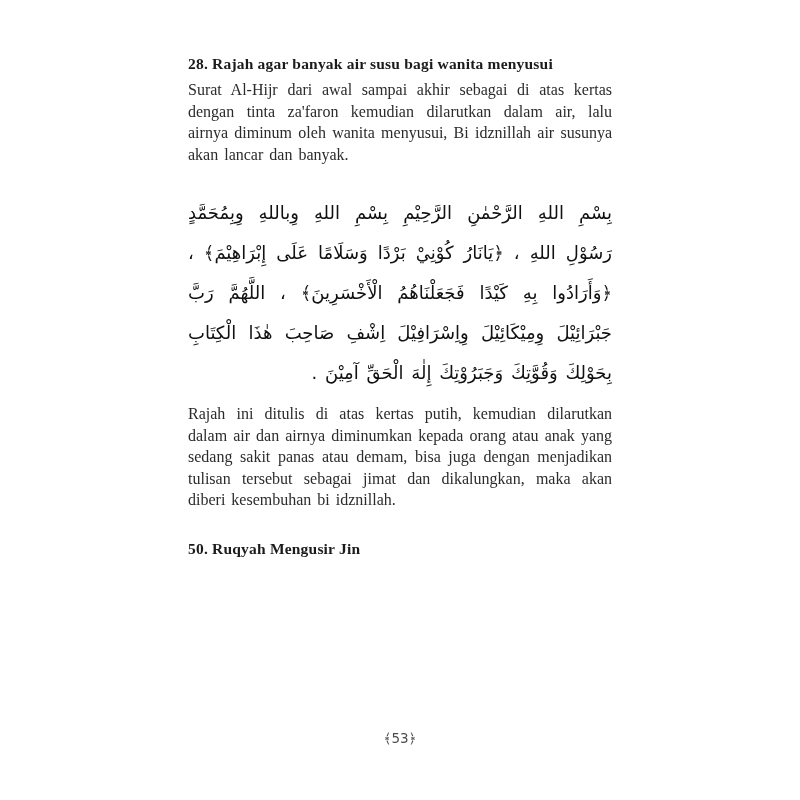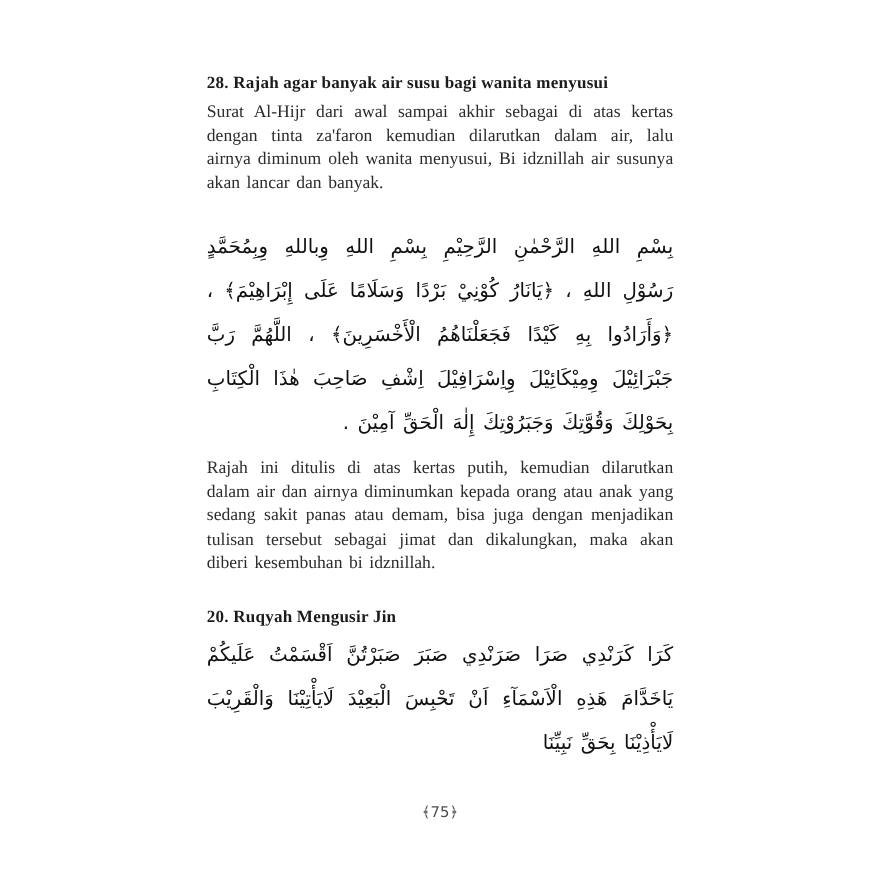--- a/index.html
+++ b/index.html
@@ -16,21 +16,21 @@
     font-family: "Liberation Serif", serif;
   }
   .page {
     position: relative;
     width: 424px;
     margin: 0 auto;
     padding-top: 54px;
     color: #2e2e2e;
   }
   .sec {
-    margin: 12px 0 28px 0;
+    margin: 0 0 28px 0;
   }
   .sec-heading {
     margin: 0 0 6px 0;
     font-size: 15.5px;
     line-height: 19px;
     font-weight: bold;
     color: #1b1b1b;
     letter-spacing: 0.2px;
     text-align: left;
   }
@@ -74,19 +74,18 @@
     <h2 class="sec-heading">28. Rajah agar banyak air susu bagi wanita menyusui</h2>
     <p class="bodytext">Surat Al-Hijr dari awal sampai akhir sebagai di atas kertas dengan tinta za'faron kemudian dilarutkan dalam air, lalu airnya diminum oleh wanita menyusui, Bi idznillah air susunya akan lancar dan banyak.</p>
   </section>
 
   <section class="sec">
     <p class="arabic">بِسْمِ اللهِ الرَّحْمٰنِ الرَّحِيْمِ بِسْمِ اللهِ وِباللهِ وِبِمُحَمَّدٍ رَسُوْلِ اللهِ ، ﴿يَانَارُ كُوْنِيْ بَرْدًا وَسَلَامًا عَلَى إِبْرَاهِيْمَ﴾ ، ﴿وَأَرَادُوا بِهِ كَيْدًا فَجَعَلْنَاهُمُ الْأَخْسَرِينَ﴾ ، اللَّهُمَّ رَبَّ جَبْرَائِيْلَ وِمِيْكَائِيْلَ وِاِسْرَافِيْلَ اِشْفِ صَاحِبَ هٰذَا الْكِتَابِ بِحَوْلِكَ وَقُوَّتِكَ وَجَبَرُوْتِكَ إِلٰهَ الْحَقِّ آمِيْنَ .</p>
     <p class="bodytext">Rajah ini ditulis di atas kertas putih, kemudian dilarutkan dalam air dan airnya diminumkan kepada orang atau anak yang sedang sakit panas atau demam, bisa juga dengan menjadikan tulisan tersebut sebagai jimat dan dikalungkan, maka akan diberi kesembuhan bi idznillah.</p>
   </section>
 
   <section class="sec">
-    <h2 class="sec-heading">20. Ruqyah Mengusir Jin</h2>
-    <p class="arabic">كَرَا كَرَنْدِي صَرَا صَرَنْدِي صَبَرَ صَبَرْتُنَّ اَقْسَمْتُ عَلَيكُمْ يَاخَدَّامَ هَذِهِ الْاَسْمَآءِ اَنْ تَحْبِسَ الْبَعِيْدَ لَايَأْتِيْنَا وَالْقَرِيْبَ لَايَأْذِيْنَا بِحَقِّ نَبِيِّنَا</p>
+    <h2 class="sec-heading">50. Ruqyah Mengusir Jin</h2>
   </section>
 
 </div>
 
-<div class="pagenum">﴾75﴿</div>
+<div class="pagenum">﴾53﴿</div>
 
 </body></html>

